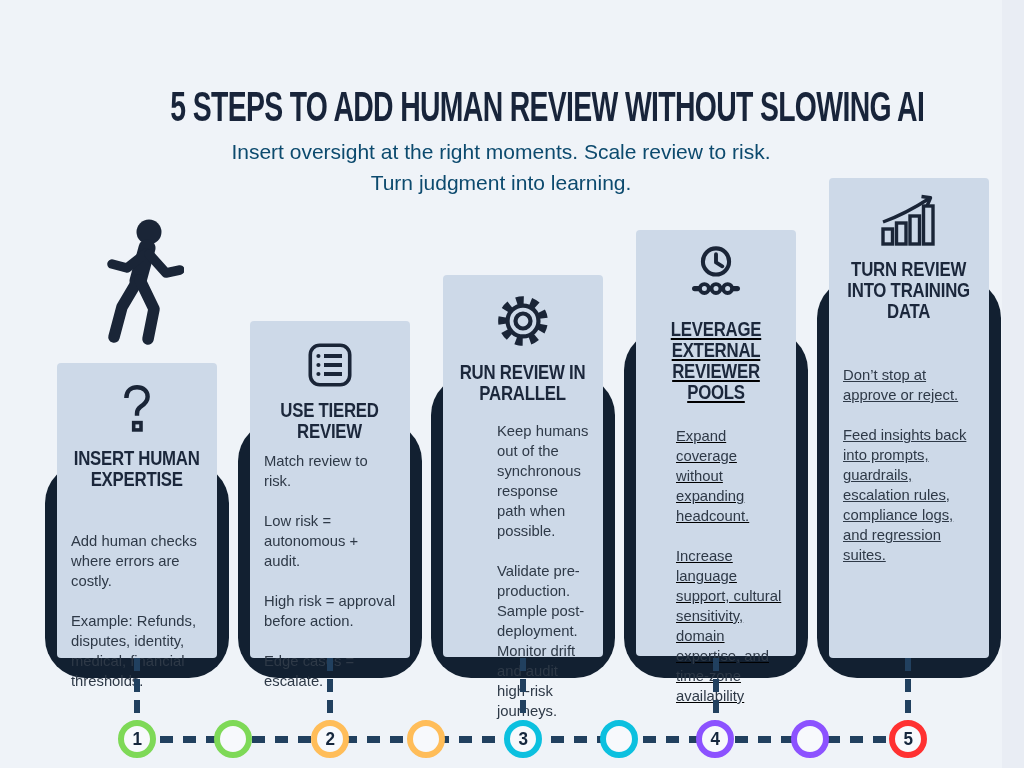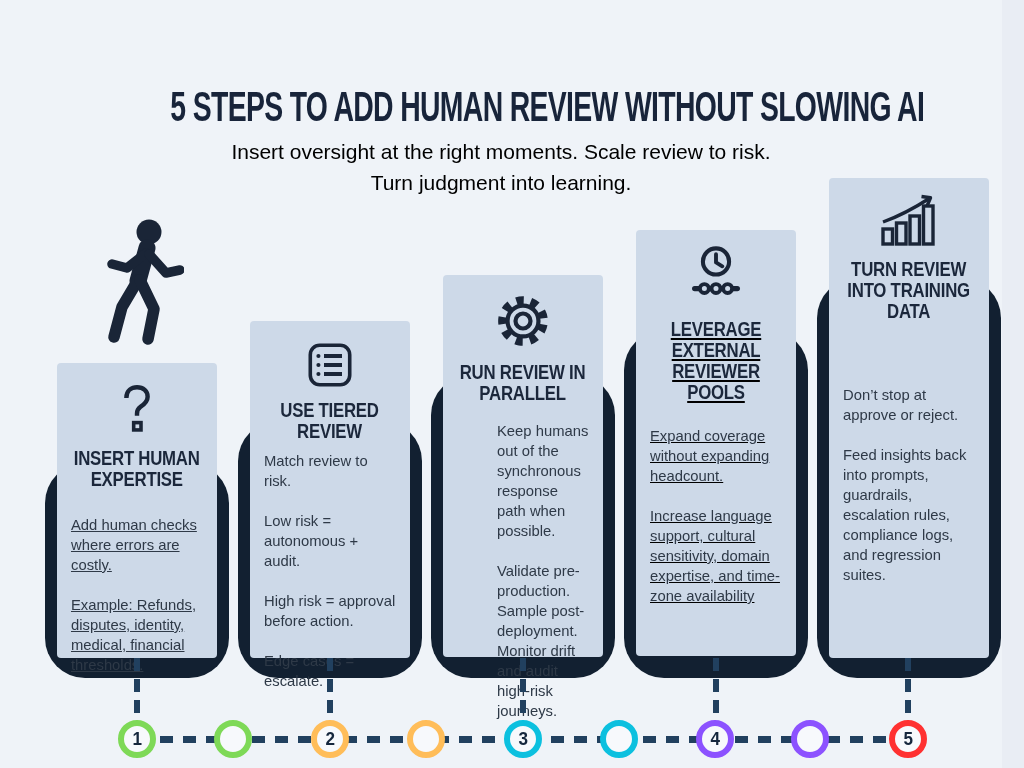--- a/index.html
+++ b/index.html
@@ -20,21 +20,21 @@
     font-size:43px;font-weight:800;
     letter-spacing:-1px;
     color:#18243a;
     transform:scaleX(.66);
     white-space:nowrap;
   }
   .subtitle{
     position:absolute;left:0;right:0;top:136px;
     text-align:center;
     font-size:21px;line-height:31px;
-    color:#000000;
+    color:#0c4a6e;
   }
   
   .card-shadow{
     position:absolute;
     background:#122031;
     border-radius:40px;
   }
   .card{
     position:absolute;
     background:#cdd9e8;
@@ -115,21 +115,21 @@
 
   <div class="card" style="left:57px;top:363px;width:160px;height:295px;">
     <svg class="card-icon" width="40" height="56" viewBox="0 0 47 58">
       <path class="stroke" d="M11 16 C11 7 17.5 3.5 23.5 3.5 C31 3.5 36 8 36 14.5 C36 20.5 32 23.5 27.5 26.5 C24.5 28.5 23.5 31 23.5 34.5 L23.5 37" stroke-width="5.2"></path>
       <rect class="stroke" x="19.6" y="45" width="8.6" height="8.6" stroke-width="4.2"></rect>
     </svg>
     <div class="card-title">
       <span>INSERT HUMAN</span>
       <span>EXPERTISE</span>
     </div>
-    <div class="card-body" style="margin-top:26px;text-decoration:underline;">
+    <div class="card-body" style="margin-top:42px;">
       <p>Add human checks where errors are costly.</p>
       <p>Example: Refunds, disputes, identity, medical, financial thresholds.</p>
     </div>
   </div>
 
   <div class="card" style="left:250px;top:321px;width:160px;height:337px;">
     <svg class="card-icon" width="48" height="48" viewBox="0 0 56 56" style="margin-top:20px;">
       <rect class="stroke" x="5" y="5" width="46" height="46" rx="11" stroke-width="4.2"></rect>
       <circle class="fill" cx="14.5" cy="17.5" r="2.4"></circle>
       <circle class="fill" cx="14.5" cy="28" r="2.4"></circle>
@@ -173,41 +173,41 @@
       <path class="stroke" d="M10 46 L54 46" stroke-width="5.5" stroke-linecap="round"></path>
       <circle cx="20" cy="46" r="4.6" fill="#cdd9e8" stroke="#1a2537" stroke-width="4"></circle>
       <circle cx="32" cy="46" r="4.6" fill="#cdd9e8" stroke="#1a2537" stroke-width="4"></circle>
       <circle cx="44" cy="46" r="4.6" fill="#cdd9e8" stroke="#1a2537" stroke-width="4"></circle>
     </svg>
     <div class="card-title">
       <span>LEVERAGE</span>
       <span>EXTERNAL</span>
       <span>REVIEWER POOLS</span>
     </div>
-    <div class="card-body" style="margin-top:24px;">
+    <div class="card-body" style="margin-top:24px;padding-left:40px;">
       <p>Expand coverage without expanding headcount.</p>
       <p>Increase language support, cultural sensitivity, domain expertise, and time-zone availability</p>
     </div>
   </div>
 
   <div class="card" style="left:829px;top:178px;width:160px;height:480px;">
     <svg class="card-icon" width="60" height="54" viewBox="0 0 60 54" style="margin-top:16px;">
       <rect class="stroke" x="4" y="35" width="9.5" height="15" stroke-width="3.4"></rect>
       <rect class="stroke" x="17.5" y="29" width="9.5" height="21" stroke-width="3.4"></rect>
       <rect class="stroke" x="31" y="22" width="9.5" height="28" stroke-width="3.4"></rect>
       <rect class="stroke" x="44.5" y="12" width="9.5" height="38" stroke-width="3.4"></rect>
       <path class="stroke" d="M4 28 C18 23 34 15 51 4" stroke-width="3.4"></path>
       <path class="stroke" d="M42.5 2.5 L51.5 3.8 L48 12" stroke-width="3.4" stroke-linejoin="round"></path>
     </svg>
     <div class="card-title">
       <span>TURN REVIEW</span>
       <span>INTO TRAINING</span>
       <span>DATA</span>
     </div>
-    <div class="card-body" style="margin-top:64px;">
+    <div class="card-body" style="margin-top:44px;text-decoration:underline;">
       <p>Don’t stop at approve or reject.</p>
       <p>Feed insights back into prompts, guardrails, escalation rules, compliance logs, and regression suites.</p>
     </div>
   </div>
 
   <div class="v-dash" style="left:134px;"></div>
   <div class="v-dash" style="left:327px;"></div>
   <div class="v-dash" style="left:520px;"></div>
   <div class="v-dash" style="left:713px;"></div>
   <div class="v-dash" style="left:905px;"></div>

